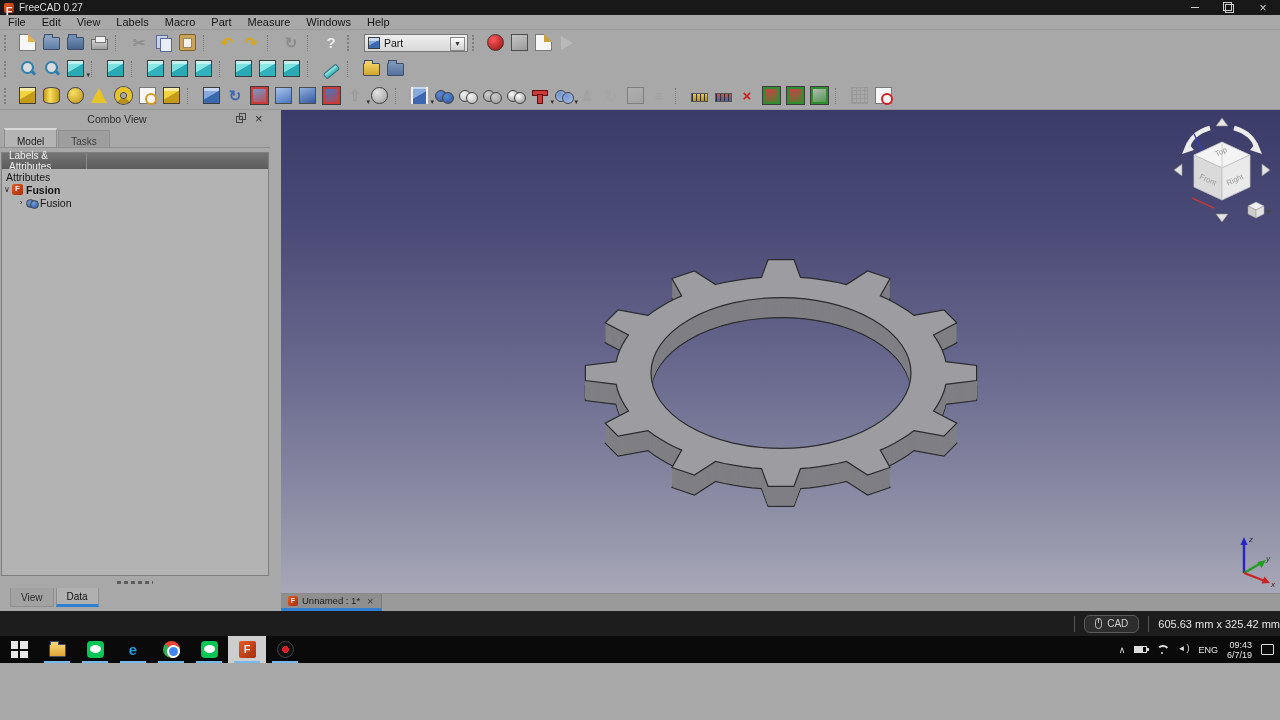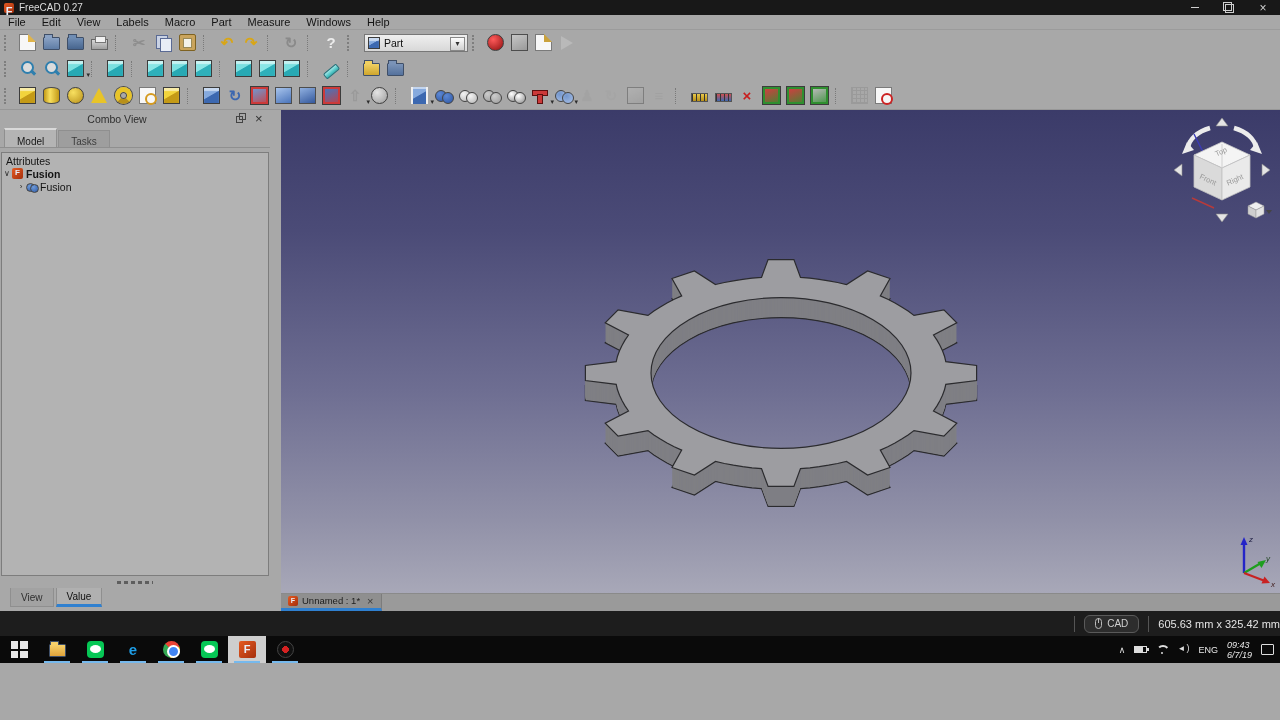--- a/index.html
+++ b/index.html
@@ -136,21 +136,21 @@
   .tray{margin-left:auto;display:flex;align-items:center;gap:9px;padding-right:6px;font-size:9px;}
   .chev::before{content:"∧";color:#e0e0e0;font-size:9px;}
   .batt{width:13px;height:7px;border:1px solid #ddd;position:relative;background:linear-gradient(90deg,#ddd 0 70%,transparent 70%);}
   .batt::after{content:"";position:absolute;right:-3px;top:1px;width:2px;height:3px;background:#ddd;}
   .wifi{width:12px;height:10px;position:relative;}
   .wifi::before{content:"";position:absolute;left:0;top:0;width:10px;height:10px;border:2px solid #ddd;border-radius:50%;clip-path:polygon(0 0,100% 0,50% 55%);}
   .wifi::after{content:"";position:absolute;left:5px;top:7px;width:2px;height:2px;background:#ddd;border-radius:50%;}
   .spk{position:relative;width:12px;height:10px;}
   .spk::before{content:"◄";position:absolute;left:0;top:-1px;font-size:8px;color:#ddd;}
   .spk::after{content:")";position:absolute;right:0;top:-2px;font-size:9px;color:#ddd;}
-  .clock{text-align:left;line-height:10px;font-size:9px;font-style:italic;}
+  .clock{text-align:right;line-height:10px;font-size:9px;}
   .notif{width:13px;height:11px;border:1px solid #ddd;border-radius:1px;}
 </style>
 </head>
 <body>
 
 <div class="titlebar">
   <span class="appicon ic s-fclogo" style="--dummy:0"></span>
   <span>FreeCAD 0.27</span>
   <div class="wincontrols">
     <span class="wbtn min"></span>
@@ -421,20 +421,24 @@
     </div>
     <div class="cvtabs">
       <div class="cvtab active">
           <span>Model</span>
         </div>
         <div class="cvtab">
           <span>Tasks</span>
         </div>
     </div>
     <div class="treeheadwrap">
+      <div class="gridhead">
+        <span class="col1">Labels &amp; Attributes</span>
+        <span class="col2"></span>
+      </div>
       <div class="treebody">
         <div class="trow">
           <span style="width:4px"></span>
           <span>Attributes</span>
         </div>
         <div class="trow">
           <span class="texp">∨</span>
           <span class="tico ic s-fclogo"></span>
           <b>Fusion</b>
         </div>
@@ -444,21 +448,21 @@
           <span>Fusion</span>
         </div>
       </div>
     </div>
     <div class="splitter"></div>
     <div class="panelbottom">
       <div class="btab">
           <span>View</span>
         </div>
         <div class="btab active">
-          <span>Value</span>
+          <span>Data</span>
         </div>
     </div>
   </div>
 
   <div class="gapcol"></div>
 
   <div class="rightcol">
     <div class="viewport">
       <svg id="gear-svg" width="999" height="538" viewBox="0 0 999 538">
           <path d="M434.5,194.5 L443.4,192.5 L452.4,190.8 L461.7,189.3 L471.0,188.2 L480.5,187.4 L487.1,169.6 L512.9,169.6 L519.5,187.4 L529.0,188.2 L538.3,189.3 L547.6,190.8 L556.6,192.5 L565.5,194.5 L586.6,181.0 L609.0,188.5 L599.3,205.9 L606.8,209.3 L614.0,213.0 L620.7,216.9 L627.1,221.0 L633.0,225.4 L662.9,219.8 L675.8,232.8 L652.5,245.0 L656.0,250.1 L659.0,255.4 L661.5,260.8 L663.5,266.2 L664.8,271.7 L695.6,275.5 L695.6,290.5 L664.8,294.3 L663.5,299.8 L661.5,305.2 L659.0,310.6 L656.0,315.9 L652.5,321.0 L675.8,333.2 L662.9,346.2 L633.0,340.6 L627.1,345.0 L620.7,349.1 L614.0,353.0 L606.8,356.7 L599.3,360.1 L609.0,377.5 L586.6,385.0 L565.5,371.5 L556.6,373.5 L547.6,375.2 L538.3,376.7 L529.0,377.8 L519.5,378.6 L512.9,396.4 L487.1,396.4 L480.5,378.6 L471.0,377.8 L461.7,376.7 L452.4,375.2 L443.4,373.5 L434.5,371.5 L413.4,385.0 L391.0,377.5 L400.7,360.1 L393.2,356.7 L386.0,353.0 L379.3,349.1 L372.9,345.0 L367.0,340.6 L337.1,346.2 L324.2,333.2 L347.5,321.0 L344.0,315.9 L341.0,310.6 L338.5,305.2 L336.5,299.8 L335.2,294.3 L304.4,290.5 L304.4,275.5 L335.2,271.7 L336.5,266.2 L338.5,260.8 L341.0,255.4 L344.0,250.1 L347.5,245.0 L324.2,232.8 L337.1,219.8 L367.0,225.4 L372.9,221.0 L379.3,216.9 L386.0,213.0 L393.2,209.3 L400.7,205.9 L391.0,188.5 L413.4,181.0 Z M630,283 A130,75.4 0 1 0 370,283 A130,75.4 0 1 0 630,283 Z" fill="#7f7f84" stroke="#2b2b2e" stroke-width="1.2" fill-rule="evenodd"></path>

